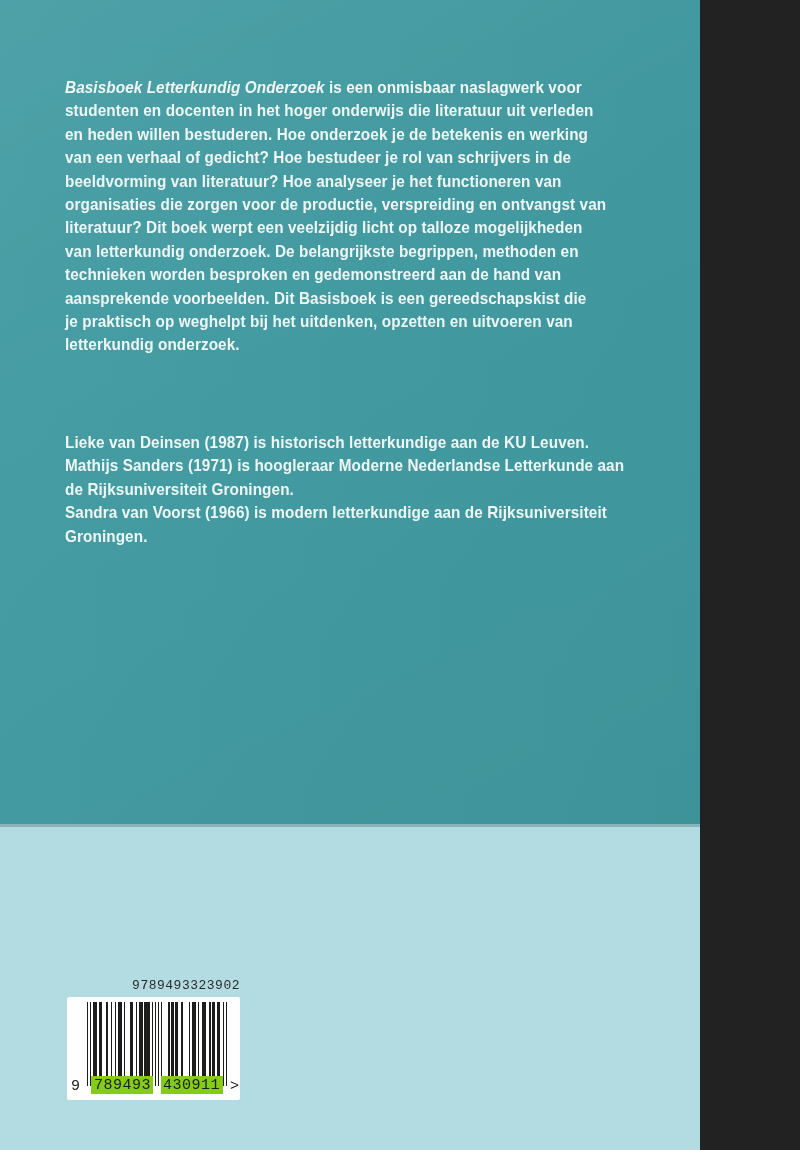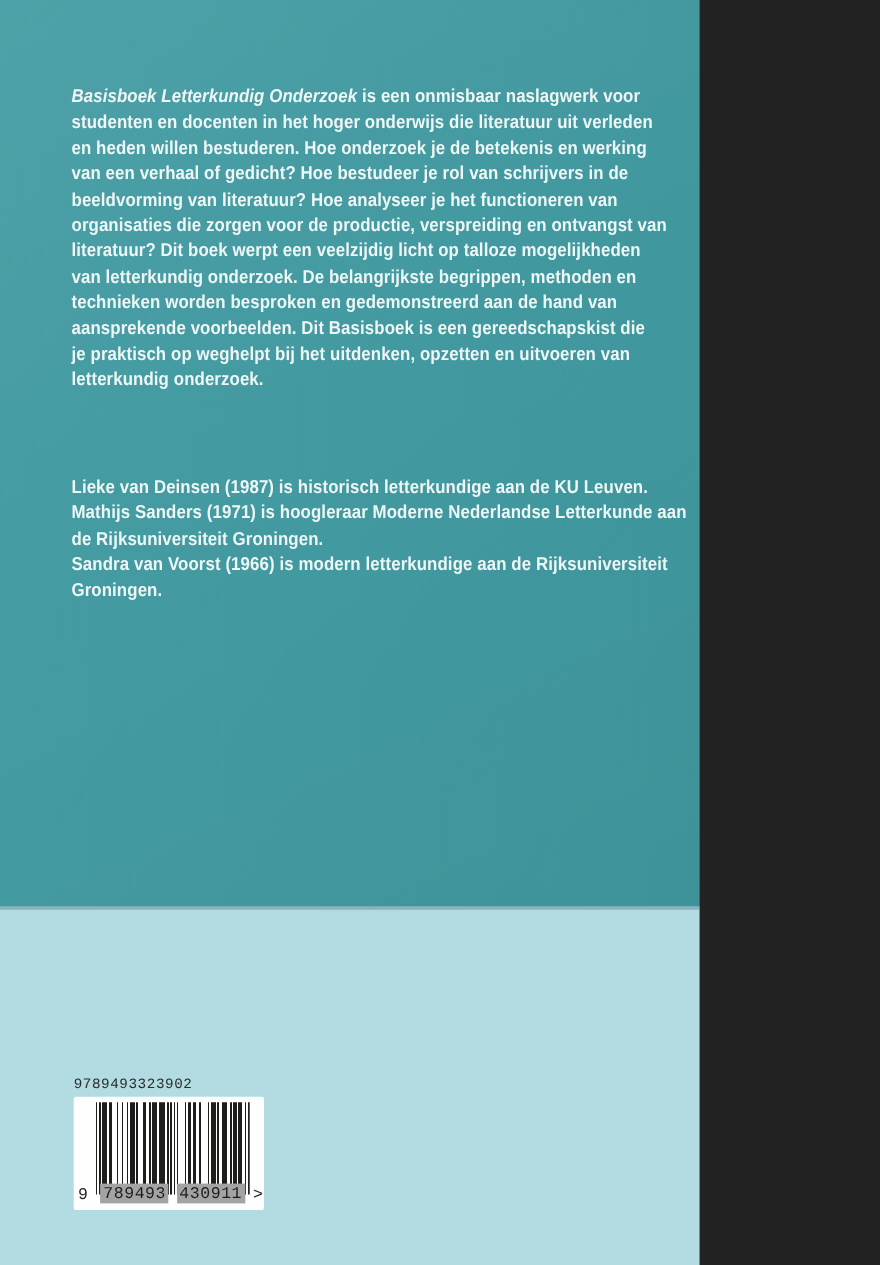--- a/index.html
+++ b/index.html
@@ -1,18 +1,18 @@
 <!DOCTYPE html>
 <html><head>
 <meta charset="utf-8">
 <style>
   html,body{margin:0;padding:0;background:#222;}
   .cover{
     position:relative;
-    width:636px;height:1150px;
+    width:700px;height:1150px;
     overflow:hidden;
     background:#419aa1;
     font-family:"Liberation Sans", sans-serif;
   }
   
   .cover::before{
     content:"";
     position:absolute;inset:0;
     background:
       linear-gradient(155deg, rgba(255,255,255,0.05) 0%, rgba(255,255,255,0) 35%, rgba(0,0,0,0.03) 80%),
@@ -39,21 +39,21 @@
     position:absolute;
     left:0;right:0;bottom:0;
     top:824px;
     background:#b2dce2;
     border-top:3px solid rgba(20,60,65,0.25);
   }
   .isbn-top{
     position:absolute;
     left:67px;top:978px;
     width:173px;
-    text-align:left;
+    text-align:right;
     font-family:"Liberation Mono", monospace;
     font-size:13px;
     letter-spacing:0.5px;
     color:#2b2b2b;
   }
   .barcode-panel{
     position:absolute;
     left:67px;top:997px;
     width:173px;height:103px;
     background:#fefefe;
@@ -65,21 +65,21 @@
     width:140px;height:95px;
   }
   .bars{
     position:absolute;
     left:0;top:0;width:100%;height:84px;
   }
   .bars svg{display:block;width:100%;height:100%;shape-rendering:crispEdges;}
   .digit-group{
     position:absolute;
     bottom:3px;height:18px;
-    background:#a3a3a3;
+    background:#84cc16;
     display:flex;align-items:flex-end;justify-content:center;
     font-family:"Liberation Mono", monospace;
     font-size:15px;line-height:16px;
     color:#1d1d1b;
     letter-spacing:0.5px;
   }
   .digit-g1{left:3.2%;width:44.2%;}
   .digit-g2{left:52.6%;width:44.2%;}
   .digit-side{
     position:absolute;bottom:2px;

